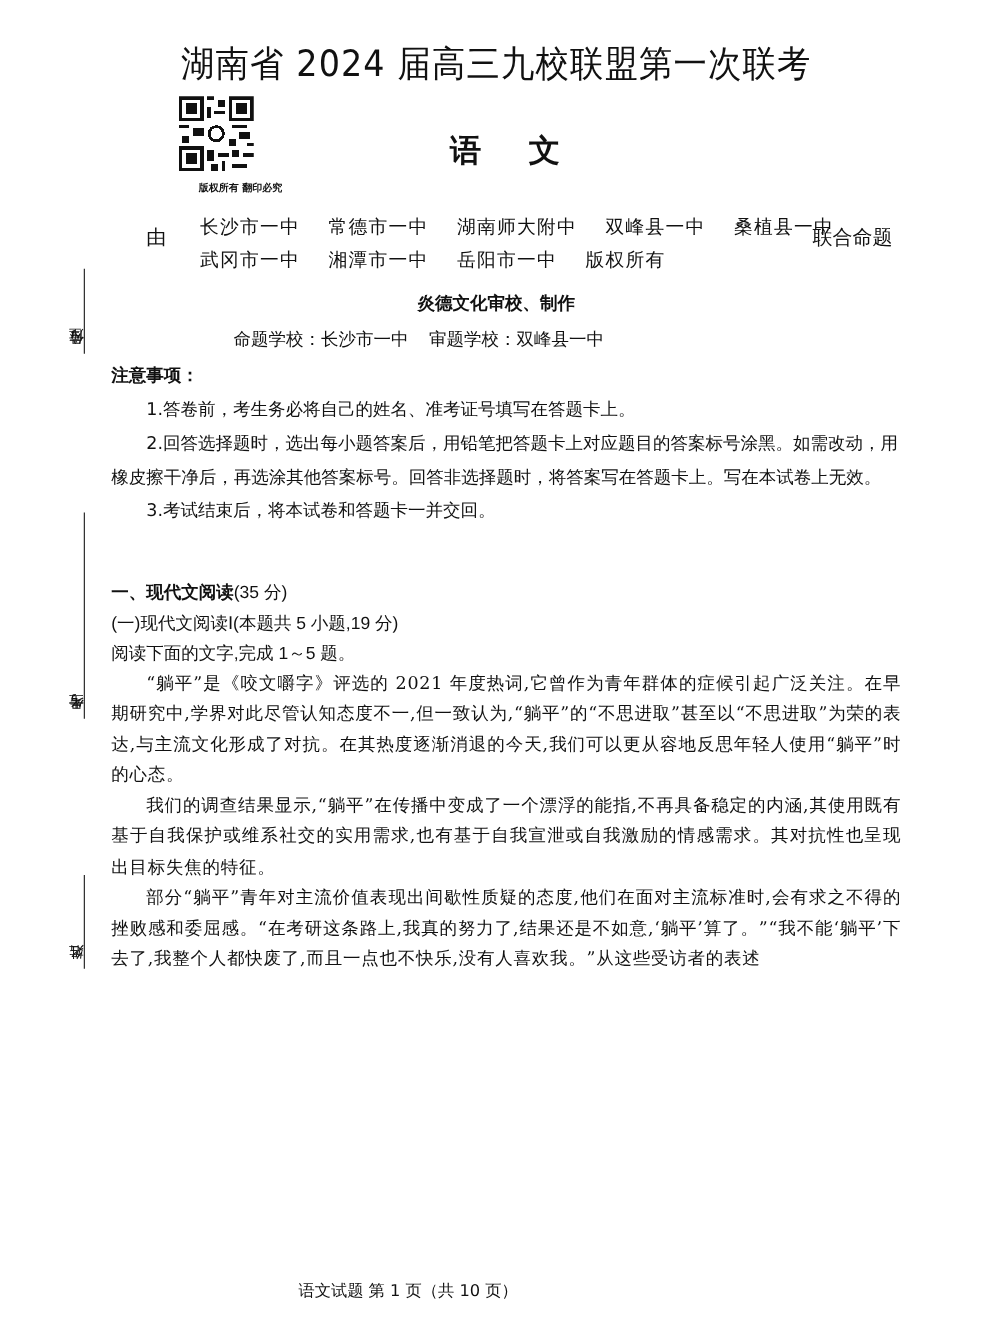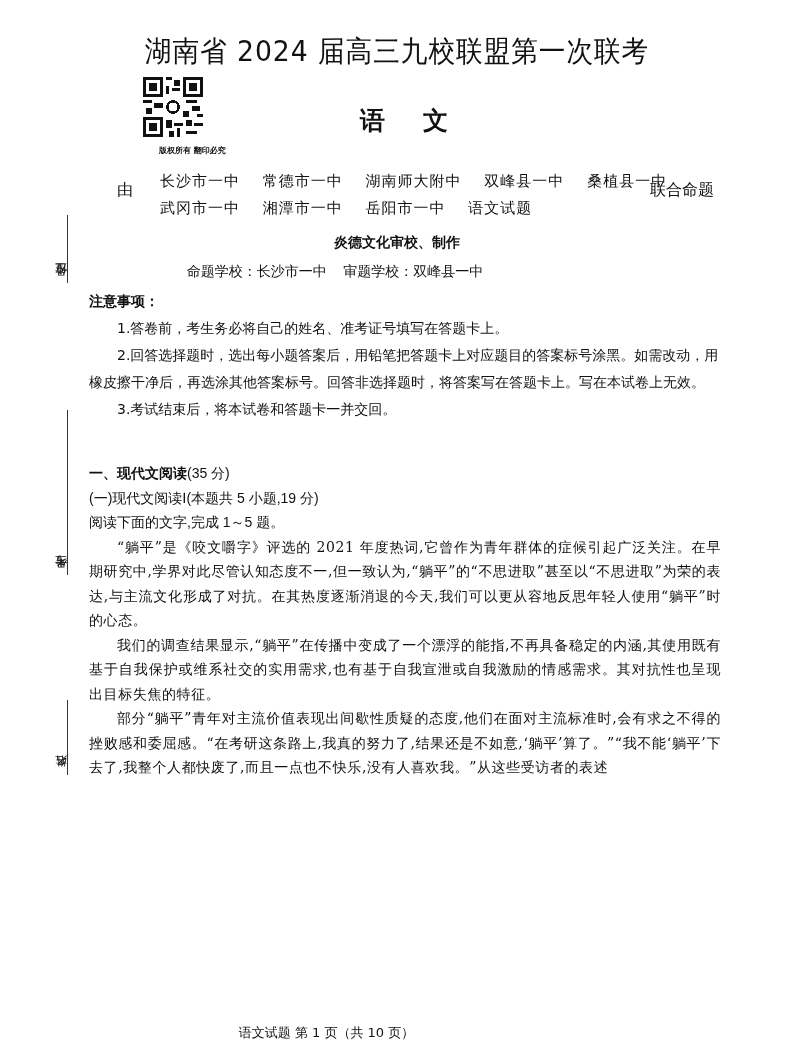--- a/index.html
+++ b/index.html
@@ -87,21 +87,21 @@
     <span class="sch">长沙市一中</span>
     <span class="sch">常德市一中</span>
     <span class="sch">湖南师大附中</span>
     <span class="sch">双峰县一中</span>
     <span class="sch">桑植县一中</span>
   </div>
   <div class="row">
     <span class="sch">武冈市一中</span>
     <span class="sch">湘潭市一中</span>
     <span class="sch">岳阳市一中</span>
-    <span class="sch">语文试题</span>
+    <span class="sch">版权所有</span>
   </div>
 </div>
 <div class="abs joint">联合命题</div>
 
 <div class="abs producer">炎德文化审校、制作</div>
 <div class="abs schools-line">
   <span>命题学校：长沙市一中</span>
   <span>审题学校：双峰县一中</span>
 </div>
 

